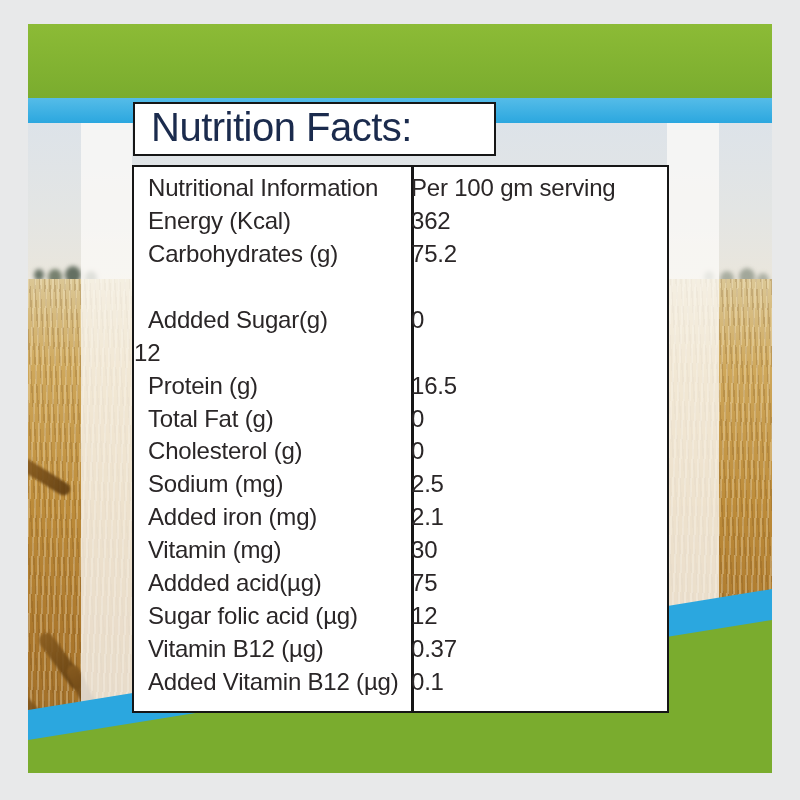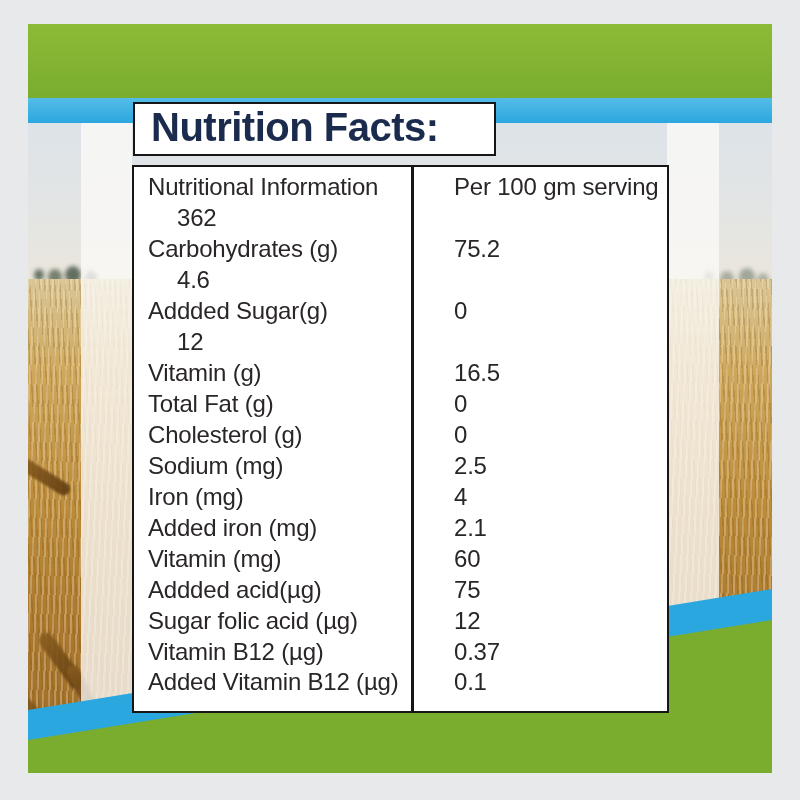--- a/index.html
+++ b/index.html
@@ -64,21 +64,21 @@
     position:absolute;left:0;top:74px;width:744px;height:25px;
     background:linear-gradient(180deg,var(--band-blue-light,#55bce8),var(--band-blue,#2ba7df));
   }
   
   .title-box{
     position:absolute;left:105px;top:78px;width:363px;height:54px;
     background:#fff;border:2.5px solid var(--border-black,#161616);
     box-sizing:border-box;display:flex;align-items:center;padding-left:16px;
   }
   .title-text{
-    font-size:40px;font-weight:bold;letter-spacing:-0.5px;
+    font-size:40px;font-weight:normal;letter-spacing:-0.5px;
     color:var(--title-navy,#1b2b4d);line-height:1;padding-bottom:4px;
   }
   
   .table{
     position:absolute;left:104px;top:141px;width:537px;height:548px;
     background:#fff;border:2.5px solid var(--border-black,#161616);
     box-sizing:border-box;
   }
   .col-divider{
     position:absolute;left:277px;top:0;bottom:0;width:2.5px;
@@ -87,21 +87,21 @@
   .rows{
     position:absolute;inset:0;display:flex;flex-direction:column;
     padding:5px 0 13px 0;
   }
   .row{flex:1;display:flex;align-items:center;}
   .cell{
     font-size:24px;font-weight:normal;letter-spacing:-0.2px;
     color:var(--table-text,#2a2627);white-space:nowrap;
   }
   .cell.label{width:277px;box-sizing:border-box;padding-left:14px;}
-  .cell.value{flex:1;padding-left:43px;}
+  .cell.value{flex:1;}
 </style>
 </head>
 <body>
 
 <div class="canvas">
   <div class="frame">
 
     <div class="photo">
       <div class="sky"></div>
       <div class="trees trees-left"></div>
@@ -128,63 +128,59 @@
     </div>
 
     <div class="table">
       <div class="col-divider"></div>
       <div class="rows" id="rows">
         <div class="row">
           <div class="cell label">Nutritional Information</div>
           <div class="cell value">Per 100 gm serving</div>
         </div>
       <div class="row">
+    <div class="cell label">Energy (Kcal)</div>
     <div class="cell value">362</div>
   </div>
           <div class="row">
     <div class="cell label">Carbohydrates (g)</div>
     <div class="cell value">75.2</div>
   </div>
           <div class="row">
-    <div class="cell value">4.6</div>
   </div>
           <div class="row">
     <div class="cell label">Addded Sugar(g)</div>
     <div class="cell value">0</div>
   </div>
           <div class="row">
     <div class="cell value">12</div>
   </div>
           <div class="row">
-    <div class="cell label">Vitamin (g)</div>
+    <div class="cell label">Protein (g)</div>
     <div class="cell value">16.5</div>
   </div>
           <div class="row">
     <div class="cell label">Total Fat (g)</div>
     <div class="cell value">0</div>
   </div>
           <div class="row">
     <div class="cell label">Cholesterol (g)</div>
     <div class="cell value">0</div>
   </div>
           <div class="row">
     <div class="cell label">Sodium (mg)</div>
     <div class="cell value">2.5</div>
   </div>
           <div class="row">
-    <div class="cell label">Iron (mg)</div>
-    <div class="cell value">4</div>
-  </div>
-          <div class="row">
     <div class="cell label">Added iron (mg)</div>
     <div class="cell value">2.1</div>
   </div>
           <div class="row">
     <div class="cell label">Vitamin (mg)</div>
-    <div class="cell value">60</div>
+    <div class="cell value">30</div>
   </div>
           <div class="row">
     <div class="cell label">Addded acid(µg)</div>
     <div class="cell value">75</div>
   </div>
           <div class="row">
     <div class="cell label">Sugar folic acid (µg)</div>
     <div class="cell value">12</div>
   </div>
           <div class="row">

